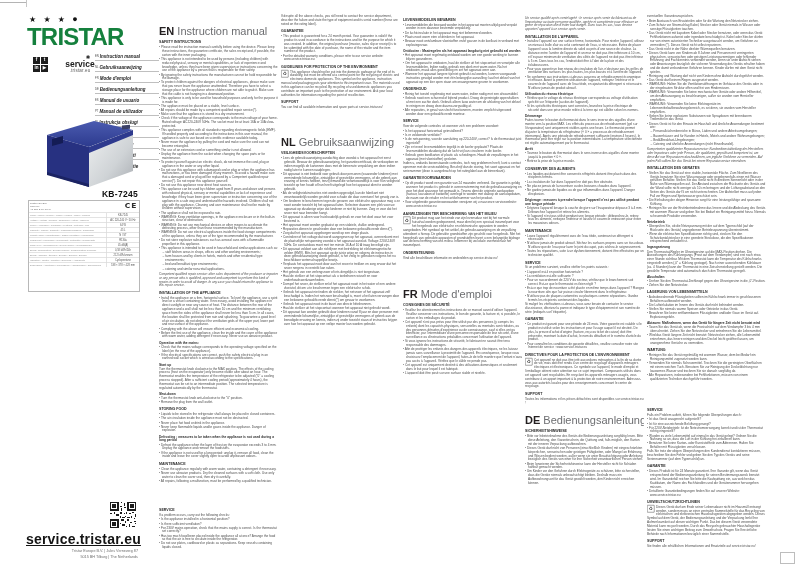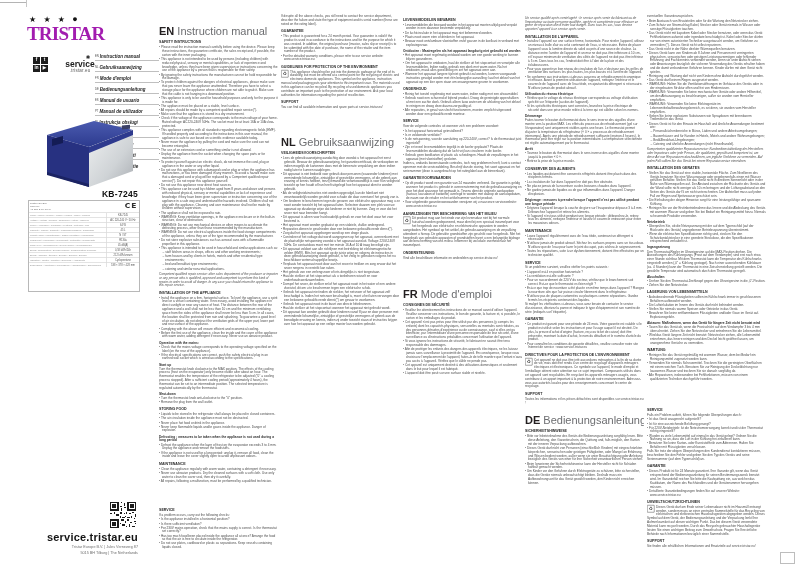--- a/index.html
+++ b/index.html
@@ -6,21 +6,21 @@
   .page{position:relative;width:802px;height:572px;background:#fff;overflow:hidden;
         font-family:"Liberation Sans",sans-serif;color:#474747;}
   
   .mark-tl{position:absolute;left:0;top:2px;width:26px;height:0;border-top:1px solid #b4b4b4;}
   .mark-tl2{position:absolute;left:26px;top:0;width:0;height:7px;border-left:1px solid #c6c6c6;}
   .mark-br{position:absolute;left:780px;top:552px;width:13px;height:10px;border:1px solid #bdbdbd;}
   
   .brand{position:absolute;left:27px;top:15px;width:88px;}
   .stars{font-size:8px;letter-spacing:2.5px;color:#121212;line-height:1;margin-left:2px;}
   .stars .dot{font-size:9px;letter-spacing:0;}
-  .logo{font-family:Liberation Serif, serif;font-size:19px;font-weight:900;letter-spacing:-0.8px;color:#a21caf;line-height:1.05;}
+  .logo{font-family:Liberation Sans, sans-serif;font-size:24px;font-weight:900;letter-spacing:-0.8px;color:#15803d;line-height:1.05;}
   .social{position:absolute;left:33px;top:57px;display:grid;grid-template-columns:7px 7px;gap:1px;}
   .sic{width:7px;height:7px;background:#1d1d1d;color:#fff;font-size:4.5px;display:flex;align-items:center;justify-content:center;font-weight:700;line-height:1;}
   .svc{position:absolute;left:56px;top:54px;width:48px;height:36px;overflow:hidden;}
   .svc-in{width:96px;transform:scale(.5);transform-origin:0 0;text-align:center;}
   .svc-star{font-size:11px;color:#2a2a2a;display:block;transform:translateX(16px);line-height:1;}
   .svc-name{font-size:17px;font-weight:700;color:#1c1c1c;line-height:1;display:block;}
   .svc-url{font-size:9px;color:#5c5c5c;letter-spacing:.4px;display:block;}
   .langs{position:absolute;left:95px;top:50px;width:64px;height:118px;overflow:hidden;}
   .langs-in{width:128px;transform:scale(.5);transform-origin:0 0;}
   .lang-item{border-bottom:1px solid #7e7e7e;padding:3px 0 2px;line-height:1;}
@@ -33,21 +33,21 @@
   .spec-in{width:220px;height:180px;transform:scale(.5);transform-origin:0 0;}
   .spec-head{display:flex;justify-content:space-between;align-items:flex-start;padding:2px 3px 2px 2px;}
   .spec-lines div{font-size:4.8px;color:#6a6a6a;line-height:1.3;}
   .ce{font-family:"DejaVu Sans",sans-serif;font-size:15px;font-weight:700;letter-spacing:2px;color:#2e2e2e;line-height:1;}
   .spec-row{display:flex;border-top:1px solid #c7c7c7;}
   .spec-label{flex:1;font-size:4.6px;color:#8d8d8d;padding:1.5px 2px;line-height:1.3;border-right:1px solid #c7c7c7;}
   .spec-value{width:62px;font-size:5.2px;color:#555;display:flex;align-items:center;justify-content:center;text-align:center;padding:1px;line-height:1.2;}
   
   .foot{position:absolute;left:26px;top:502px;width:112px;text-align:right;}
   .qr{display:block;margin:0 2px 3px auto;}
-  .site{font-size:11px;font-weight:700;color:#141414;letter-spacing:.2px;line-height:1.2;}
+  .site{font-size:14px;font-weight:700;color:#141414;letter-spacing:.2px;line-height:1.2;text-decoration:underline;}
   .addr-wrap{width:112px;height:16px;overflow:hidden;}
   .addr-in{width:224px;transform:scale(.5);transform-origin:0 0;text-align:right;}
   .addr{font-size:7.5px;color:#6e6e6e;line-height:1.5;}
   
   .cols{position:absolute;left:146px;top:14px;width:632px;height:546px;display:flex;gap:3px;justify-content:center;}
   .col{width:119px;height:546px;overflow:hidden;position:relative;}
   .col-in{width:238px;height:1092px;transform:scale(.5);transform-origin:0 0;overflow:hidden;}
   .col-seg{overflow:hidden;}
   .lang-hdr{margin:12px 0 6px;font-size:22px;line-height:1.05;white-space:nowrap;}
   .col:first-child .lang-hdr:first-child{margin-top:22px;}

